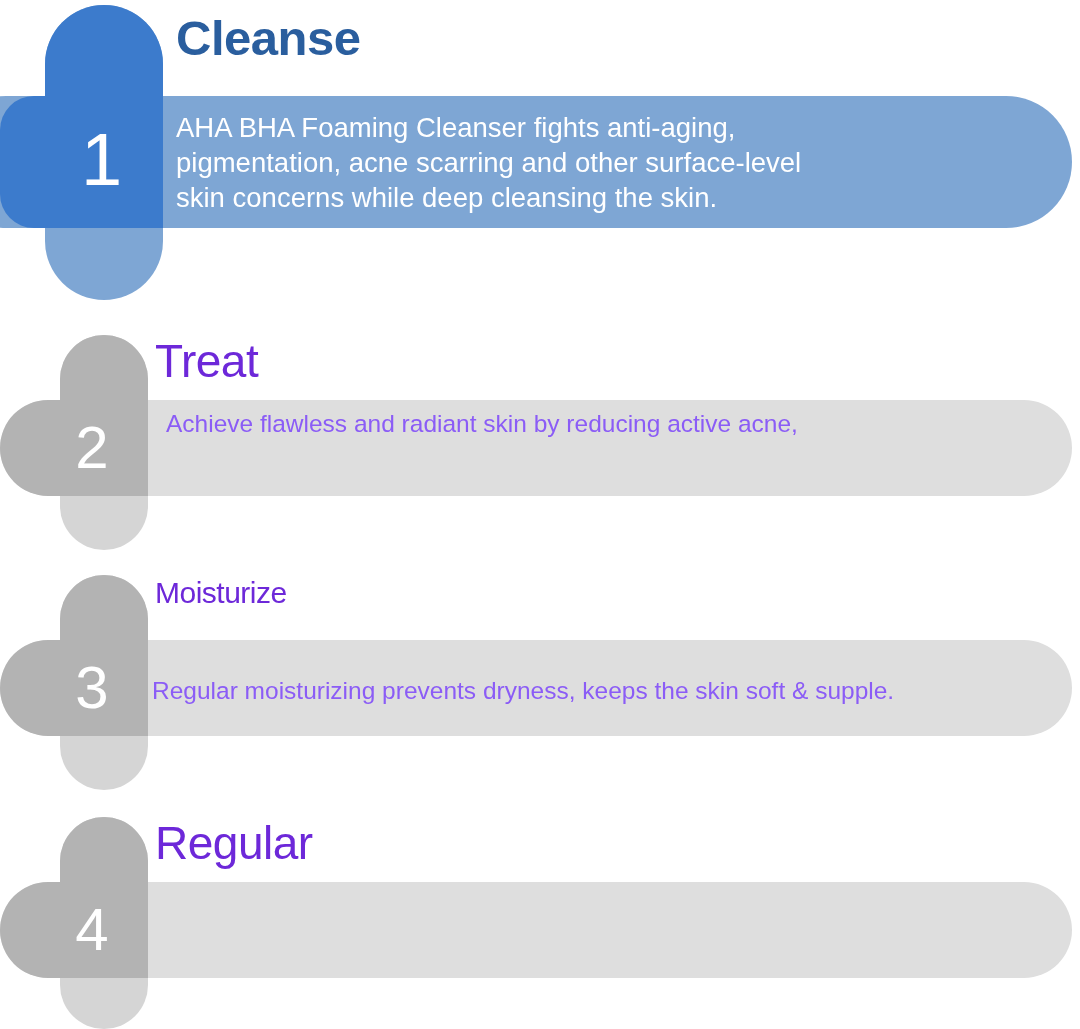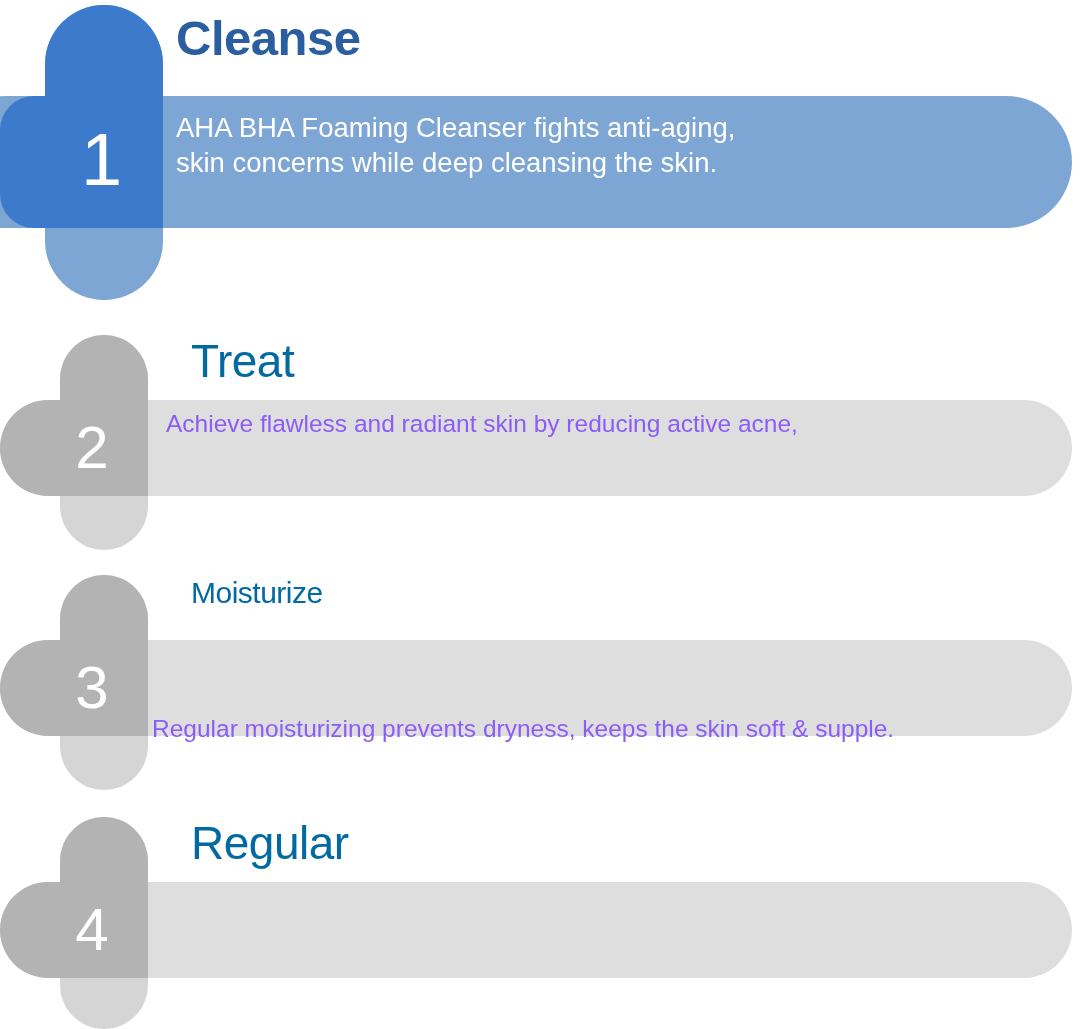--- a/index.html
+++ b/index.html
@@ -122,21 +122,21 @@
     left: 176px; top: 110px;
     font-size: 27.5px;
     color: #ffffff;
   }
 
   
   .step.gray .badge-column.main { background: #d5d5d5; }
   .step.gray .badge-column.top-solid { background: #b3b3b3; z-index: 2; }
   .step.gray .bar { background: #dedede; }
   .step.gray .badge-patch { background: #b3b3b3; }
-  .step.gray .step-title { color: #0369a1; margin-left: 36px; }
+  .step.gray .step-title { color: #6d28d9; }
   .step.gray .step-body { color: #8b5cf6; }
 
   #step-2 { top: 330px; height: 225px; }
   #step-2 .badge-column.main { left: 60px; top: 5px; width: 88px; height: 215px; }
   #step-2 .badge-column.top-solid {
     left: 60px; top: 5px; width: 88px; height: 90px;
     border-radius: 44px 44px 0 0;
   }
   #step-2 .bar {
     left: 0px; top: 70px; width: 1072px; height: 96px;
@@ -161,21 +161,21 @@
     left: 0px; top: 70px; width: 1072px; height: 96px;
     border-radius: 48px;
   }
   #step-3 .badge-patch {
     left: 0px; top: 70px; width: 148px; height: 96px;
     border-top-left-radius: 48px;
     border-bottom-left-radius: 48px;
   }
   #step-3 .badge-number { font-size: 60px; position: relative; left: 18px; }
   #step-3 .step-title { left: 155px; top: 8px; font-size: 30px; }
-  #step-3 .step-body { left: 152px; top: 105px; font-size: 24.5px; margin-top: 38px; }
+  #step-3 .step-body { left: 152px; top: 105px; font-size: 24.5px; }
 
   #step-4 { top: 812px; height: 217px; }
   #step-4 .badge-column.main { left: 60px; top: 5px; width: 88px; height: 212px; }
   #step-4 .badge-column.top-solid {
     left: 60px; top: 5px; width: 88px; height: 90px;
     border-radius: 44px 44px 0 0;
   }
   #step-4 .bar {
     left: 0px; top: 70px; width: 1072px; height: 96px;
     border-radius: 48px;
@@ -197,20 +197,21 @@
   <div class="step" id="step-1">
     <div class="badge-column main"></div>
     <div class="badge-column top-solid"></div>
     <div class="bar"></div>
     <div class="badge-patch">
       <span class="badge-number">1</span>
     </div>
     <div class="step-title">Cleanse</div>
     <div class="step-body">
       <span class="line">AHA BHA Foaming Cleanser fights anti-aging,</span>
+      <span class="line">pigmentation, acne scarring and other surface-level</span>
       <span class="line">skin concerns while deep cleansing the skin.</span>
     </div>
   </div>
 
   <div class="step gray" id="step-2">
     <div class="badge-column main"></div>
     <div class="badge-column top-solid"></div>
     <div class="bar"></div>
     <div class="badge-patch">
       <span class="badge-number">2</span>

